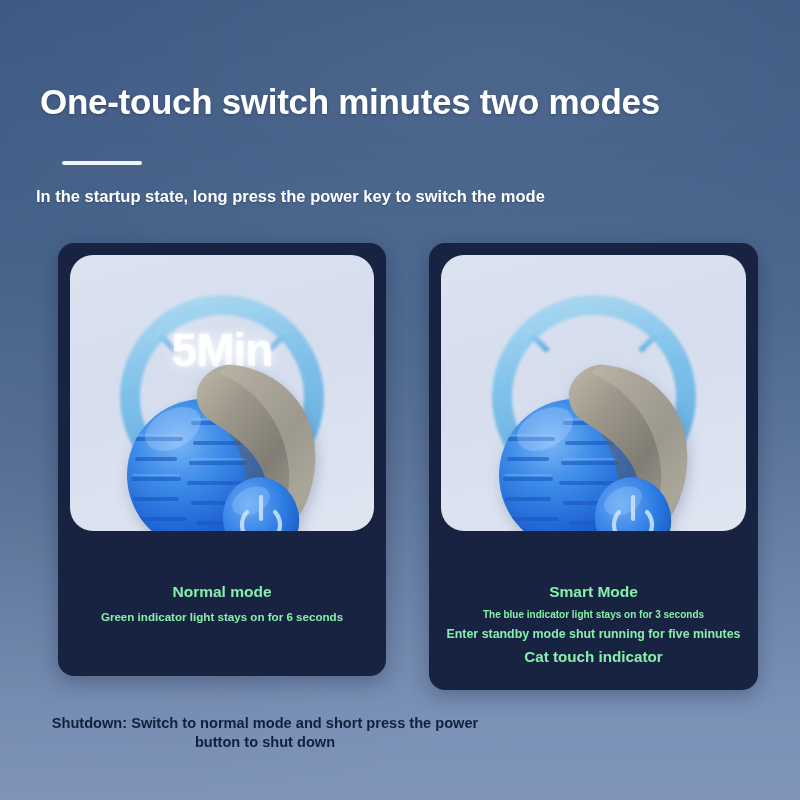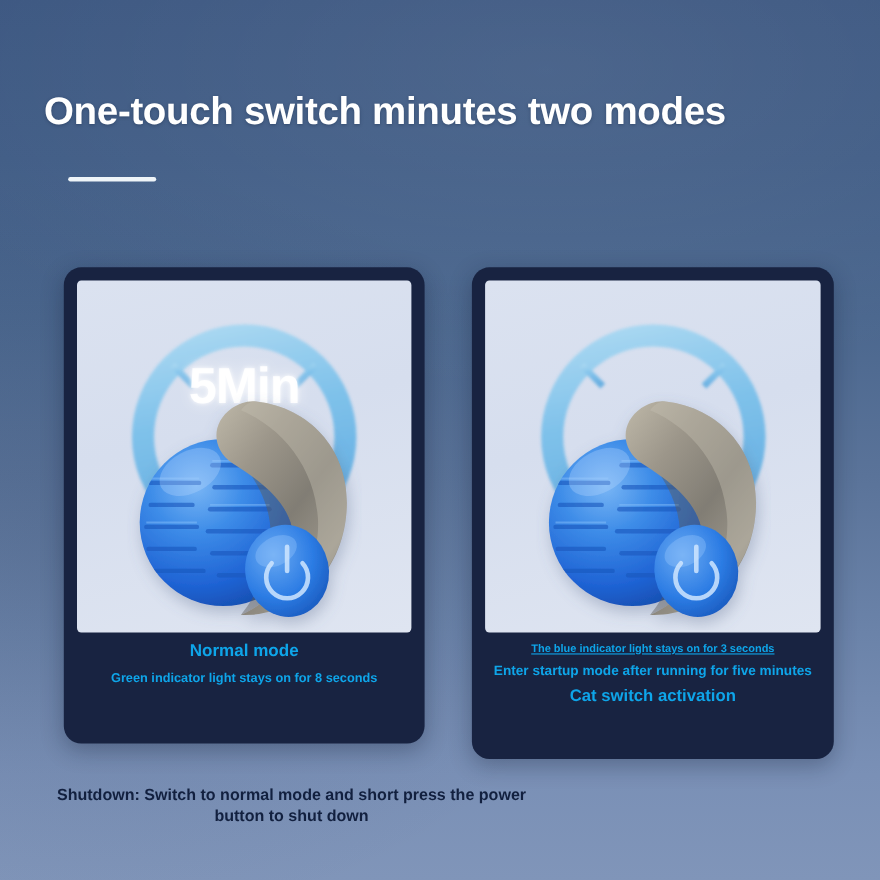--- a/index.html
+++ b/index.html
@@ -83,22 +83,22 @@
     overflow: hidden;
   }
   .card.left  { left: 58px;  top: 243px; width: 328px; height: 433px; }
   .card.right { left: 429px; top: 243px; width: 329px; height: 447px; }
 
   .photo {
     position: absolute;
     left: 12px;
     top: 12px;
     right: 12px;
-    height: 320px;
-    border-radius: 4px;
+    height: 276px;
+    border-radius: 23px;
     background: linear-gradient(165deg, #dbe2f0 0%, #d6deee 42%, #dfe5f1 100%);
     overflow: hidden;
   }
 
   
   .dial {
     position: absolute;
     left: 50%;
     top: 28px;
     transform: translateX(-50%);
@@ -132,38 +132,38 @@
   }
   .product svg { display: block; width: 100%; height: 100%; }
 
   
   .card-body {
     position: absolute;
     left: 10px;
     right: 10px;
     top: 340px;
     text-align: center;
-    color: #0ea5e9;
+    color: #86efac;
   }
   .mode-title {
     font-size: 15.5px;
     font-weight: bold;
     margin-bottom: 9px;
   }
   .card.right .mode-title { font-size: 15.5px; margin-bottom: 8px; }
 
   .mode-line {
     font-weight: bold;
     line-height: 1.22;
     margin: 2px 0;
   }
   .left  .line-a { font-size: 11.6px; }
   .left  .line-b { font-size: 13.6px; margin-top: 5px; }
 
-  .right .line-a { font-size: 10px;   line-height: 1.18; text-decoration: underline; }
+  .right .line-a { font-size: 10px;   line-height: 1.18; }
   .right .line-b { font-size: 12.4px; margin-top: 6px; }
   .right .line-c { font-size: 15.2px; margin-top: 6px; }
 
   
   .footer-note {
     position: absolute;
     left: 34px;
     top: 692px;
     width: 462px;
     text-align: center;
@@ -176,20 +176,21 @@
 </style>
 </head>
 <body>
 
 <div id="poster">
 
   <div class="headline">One-touch switch minutes two modes</div>
 
   <div class="accent-rule"></div>
 
+  <div class="subhead">In the startup state, long press the power key to switch the mode</div>
 
   <div class="card left">
 
     <div class="photo">
 
       <div class="dial">
         <svg viewBox="0 0 228 228" aria-hidden="true">
           <defs>
             <linearGradient id="dialGradL" x1="0" y1="0" x2="0.2" y2="1">
               <stop offset="0%" stop-color="#a8d8f2"></stop>
@@ -298,21 +299,21 @@
               <path d="M132 165 A 19 19 0 1 0 160 165"></path>
               <path d="M146 150 V 172"></path>
             </g>
           </g>
         </svg>
       </div>
     </div>
 
     <div class="card-body left">
       <div class="mode-title">Normal mode</div>
-      <div class="mode-line line-a">Green indicator light stays on for 8 seconds</div>
+      <div class="mode-line line-a">Green indicator light stays on for 6 seconds</div>
     </div>
   </div>
 
   <div class="card right">
 
     <div class="photo">
 
       <div class="dial">
         <svg viewBox="0 0 228 228" aria-hidden="true">
           <defs>
@@ -419,21 +420,22 @@
             <g stroke="#cfe6ff" stroke-width="4.2" fill="none" stroke-linecap="round" opacity="0.85">
               <path d="M132 165 A 19 19 0 1 0 160 165"></path>
               <path d="M146 150 V 172"></path>
             </g>
           </g>
         </svg>
       </div>
     </div>
 
     <div class="card-body right">
+      <div class="mode-title">Smart Mode</div>
       <div class="mode-line line-a">The blue indicator light stays on for 3 seconds</div>
-      <div class="mode-line line-b">Enter startup mode after running for five minutes</div>
-      <div class="mode-line line-c">Cat switch activation</div>
+      <div class="mode-line line-b">Enter standby mode shut running for five minutes</div>
+      <div class="mode-line line-c">Cat touch indicator</div>
     </div>
   </div>
 
   <div class="footer-note">Shutdown: Switch to normal mode and short press the power button to shut down</div>
 
 </div>
 
 </body></html>

